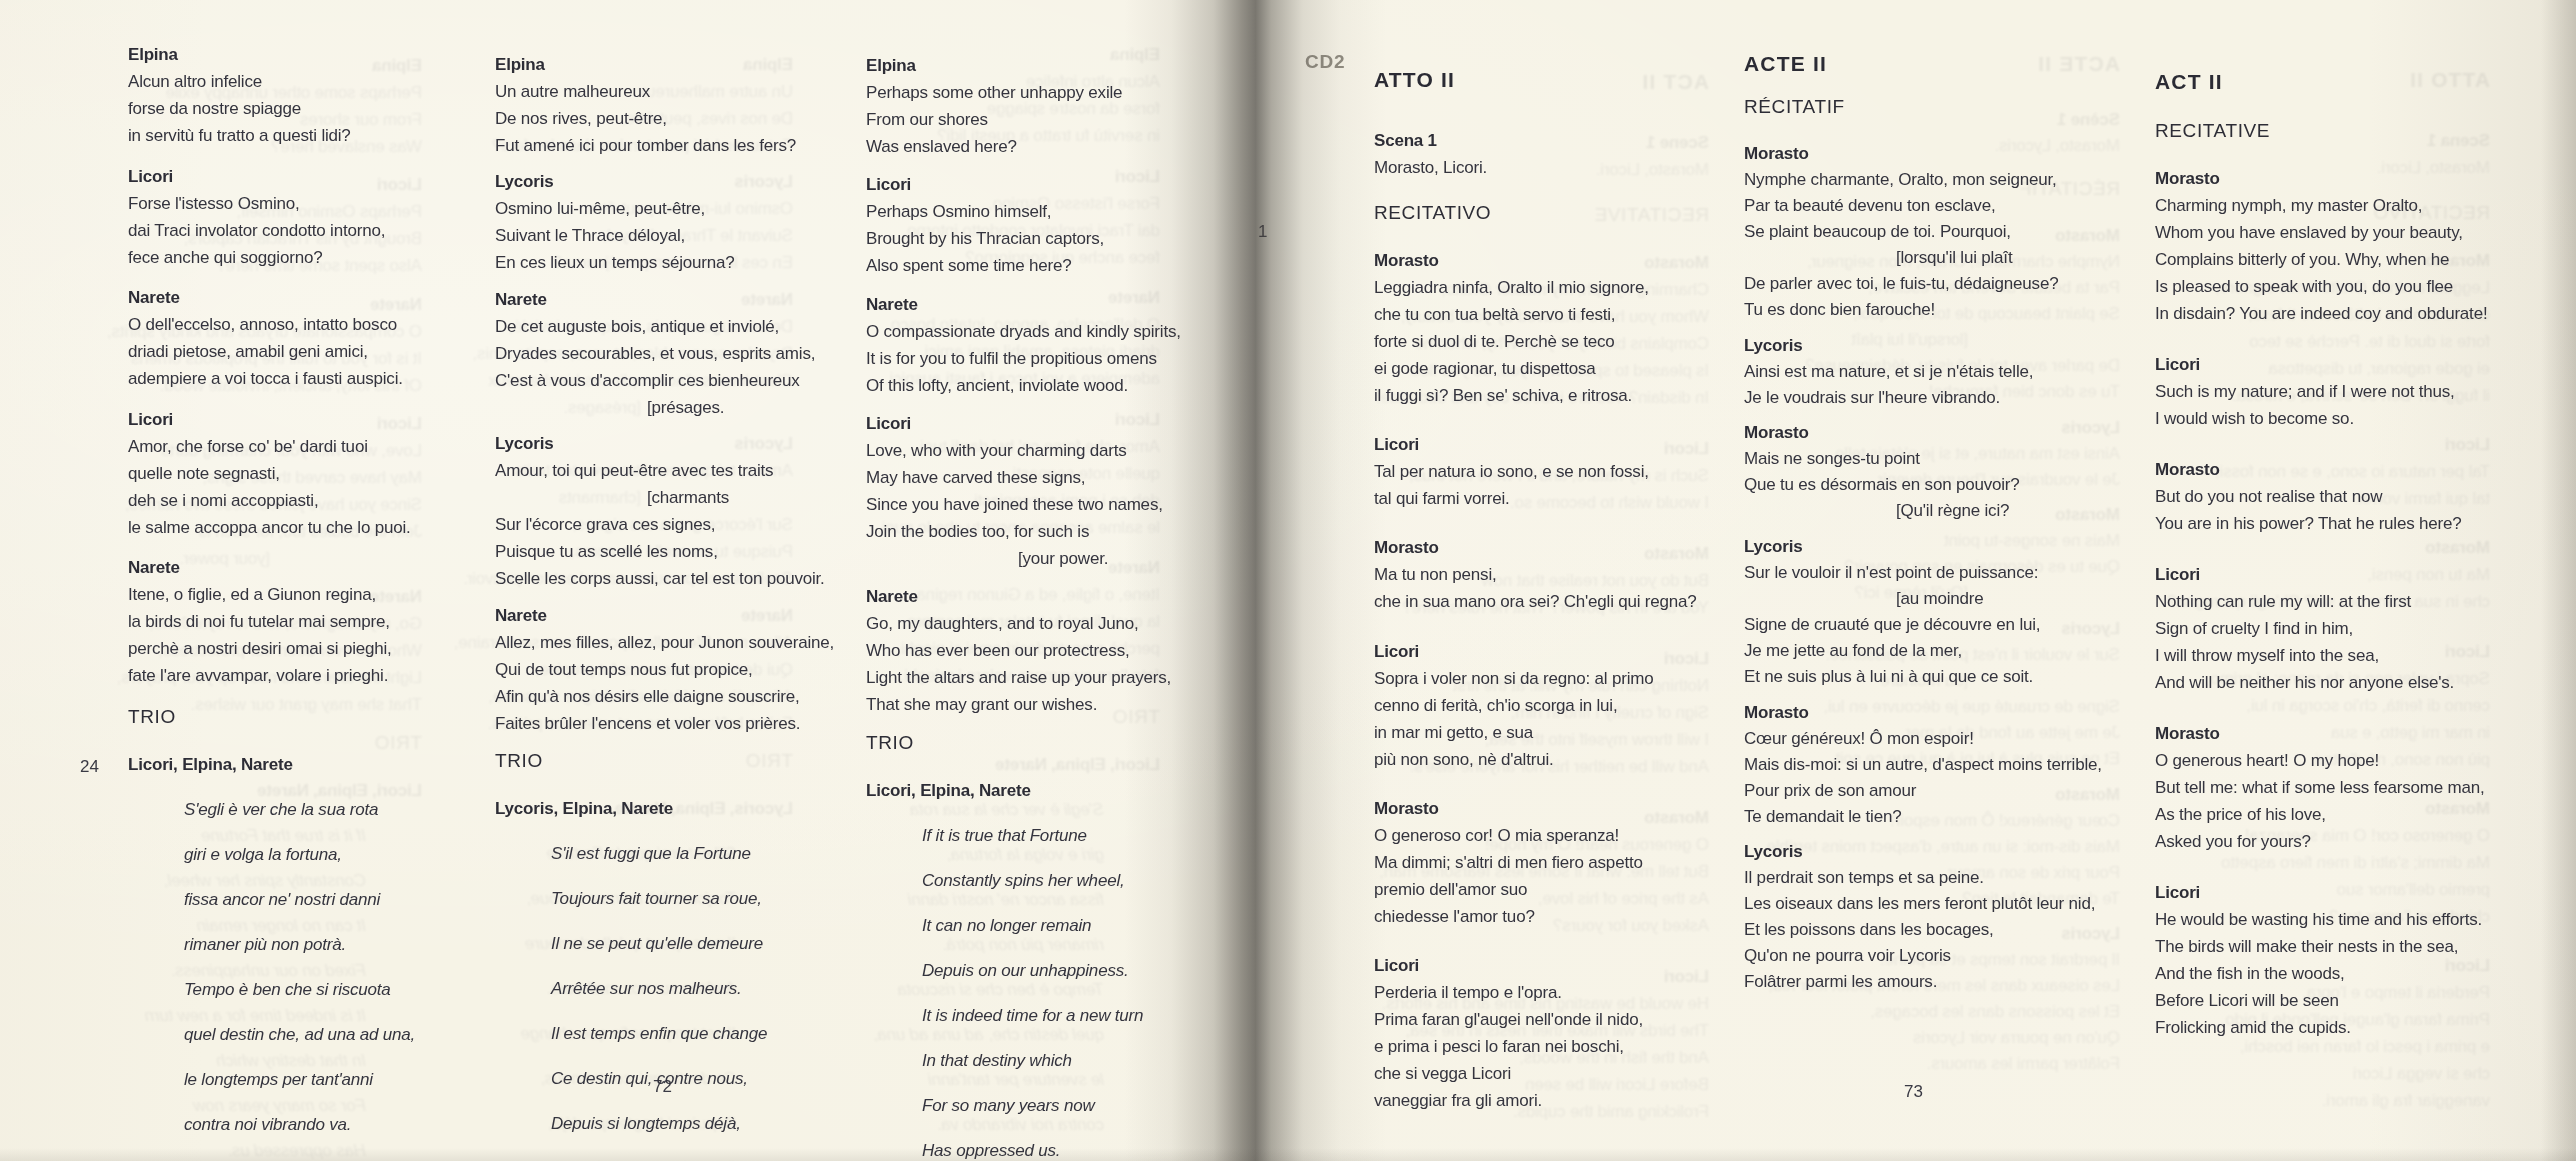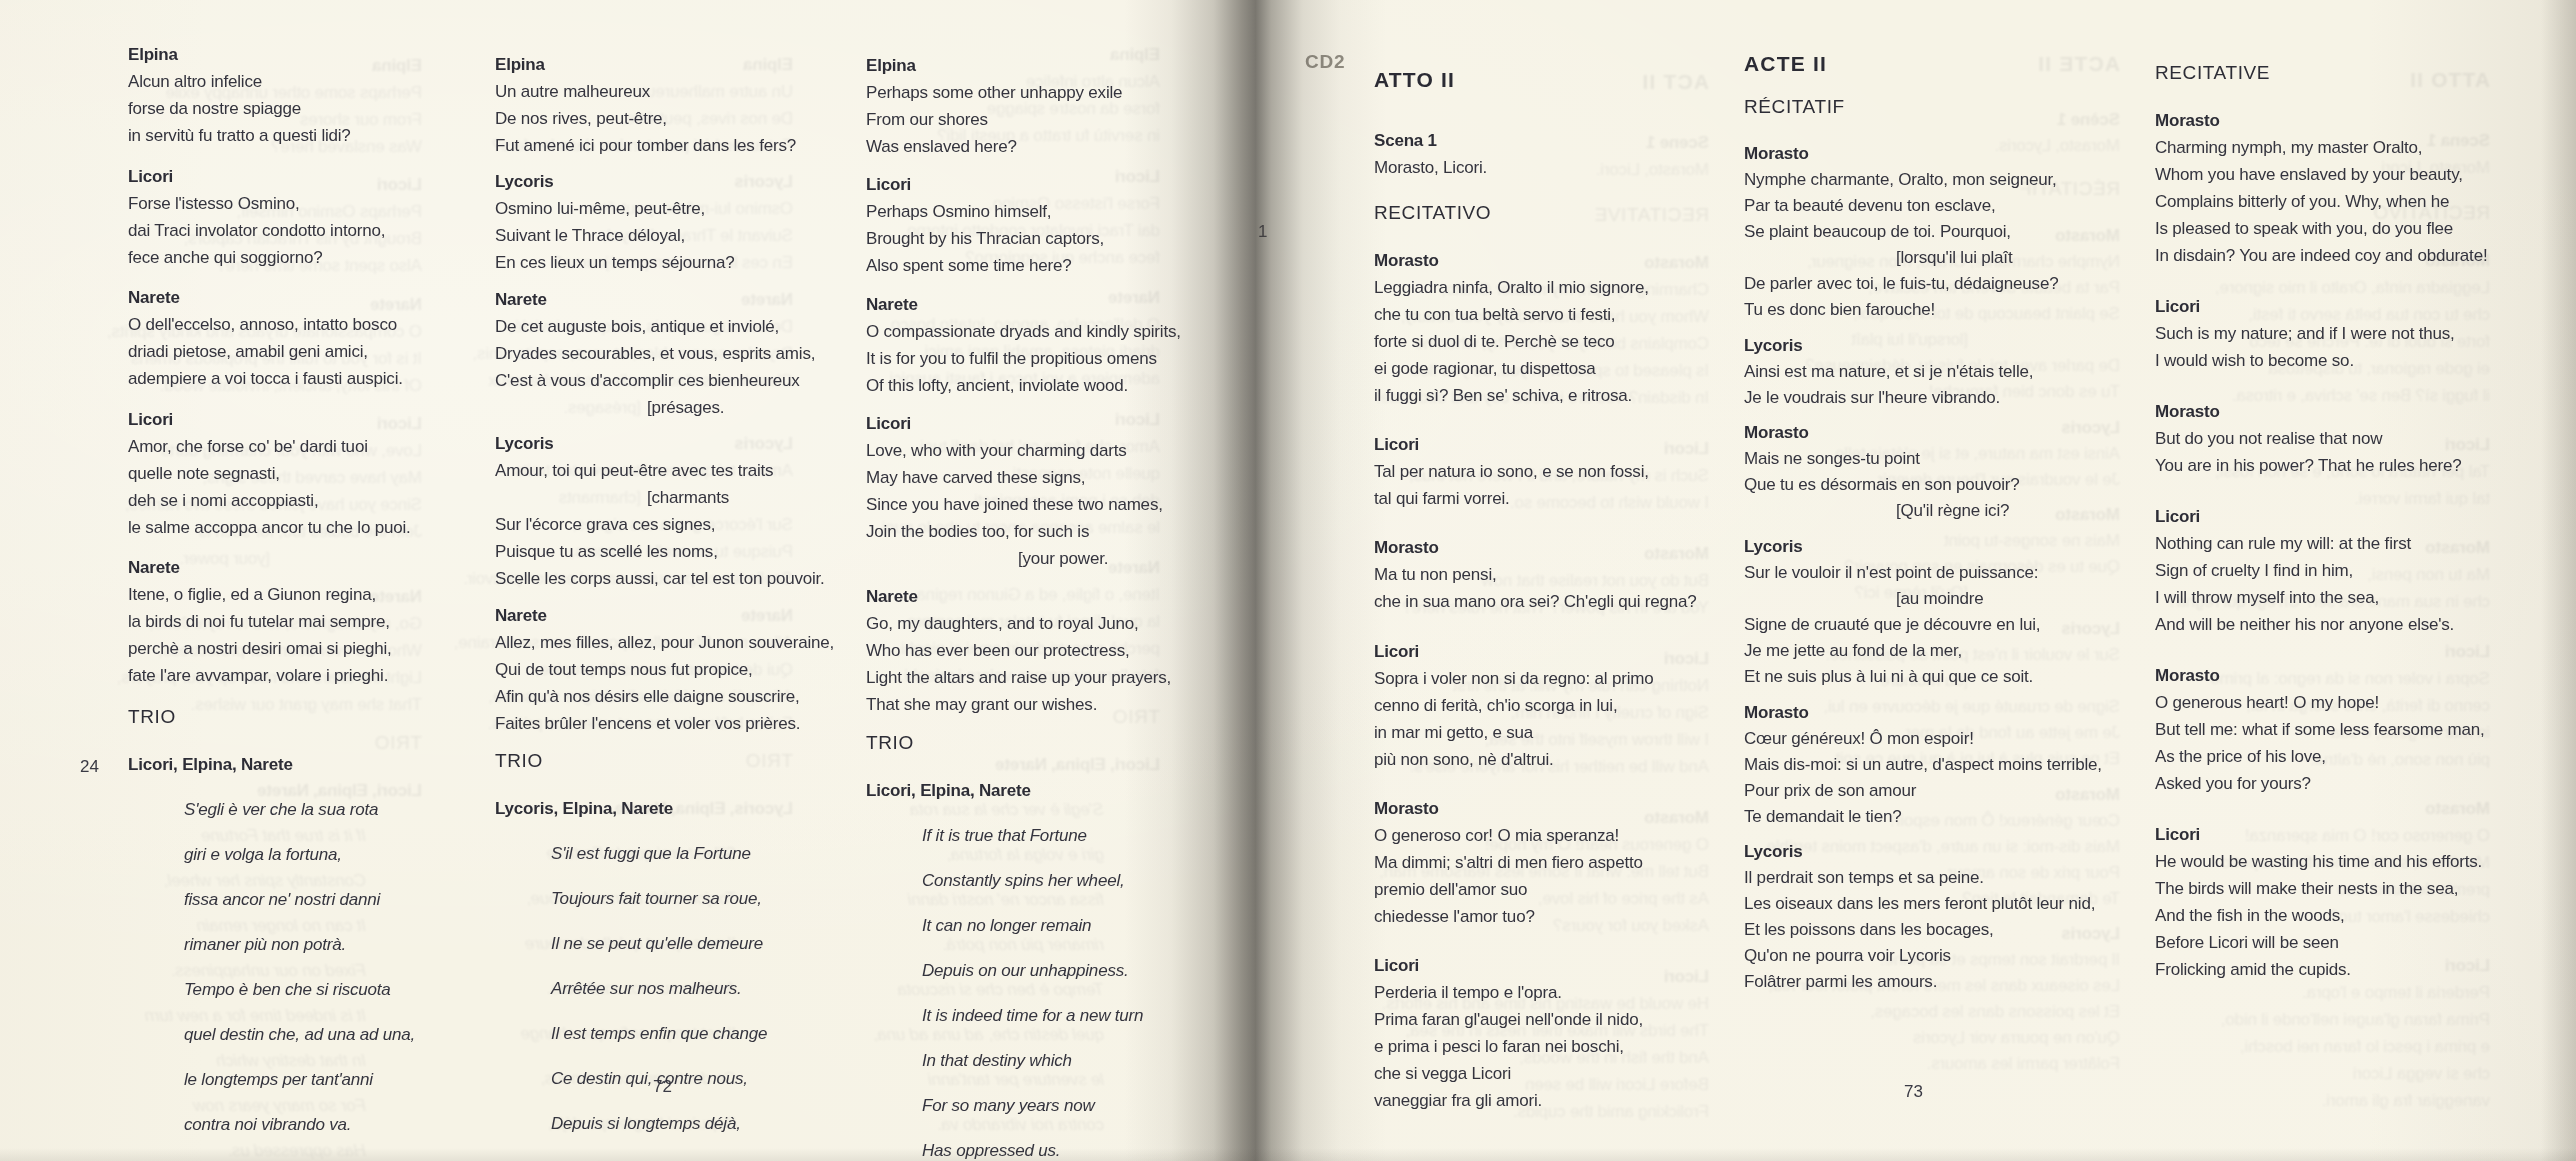--- a/index.html
+++ b/index.html
@@ -670,20 +670,23 @@
           <div class="stanza speech">
             <div class="ln speaker">Lycoris</div>
             <div class="ln">Il perdrait son temps et sa peine.</div>
             <div class="ln">Les oiseaux dans les mers feront plutôt leur nid,</div>
             <div class="ln">Et les poissons dans les bocages,</div>
             <div class="ln">Qu'on ne pourra voir Lycoris</div>
             <div class="ln">Folâtrer parmi les amours.</div>
           </div>
         </div>
         <div class="col col-2 col-en">
+          <div class="stanza act">
+            <div class="ln act-head">ACT II</div>
+          </div>
           <div class="stanza section">
             <div class="ln sect-head">RECITATIVE</div>
           </div>
           <div class="stanza speech">
             <div class="ln speaker">Morasto</div>
             <div class="ln">Charming nymph, my master Oralto,</div>
             <div class="ln">Whom you have enslaved by your beauty,</div>
             <div class="ln">Complains bitterly of you. Why, when he</div>
             <div class="ln">Is pleased to speak with you, do you flee</div>
             <div class="ln">In disdain? You are indeed coy and obdurate!</div>

